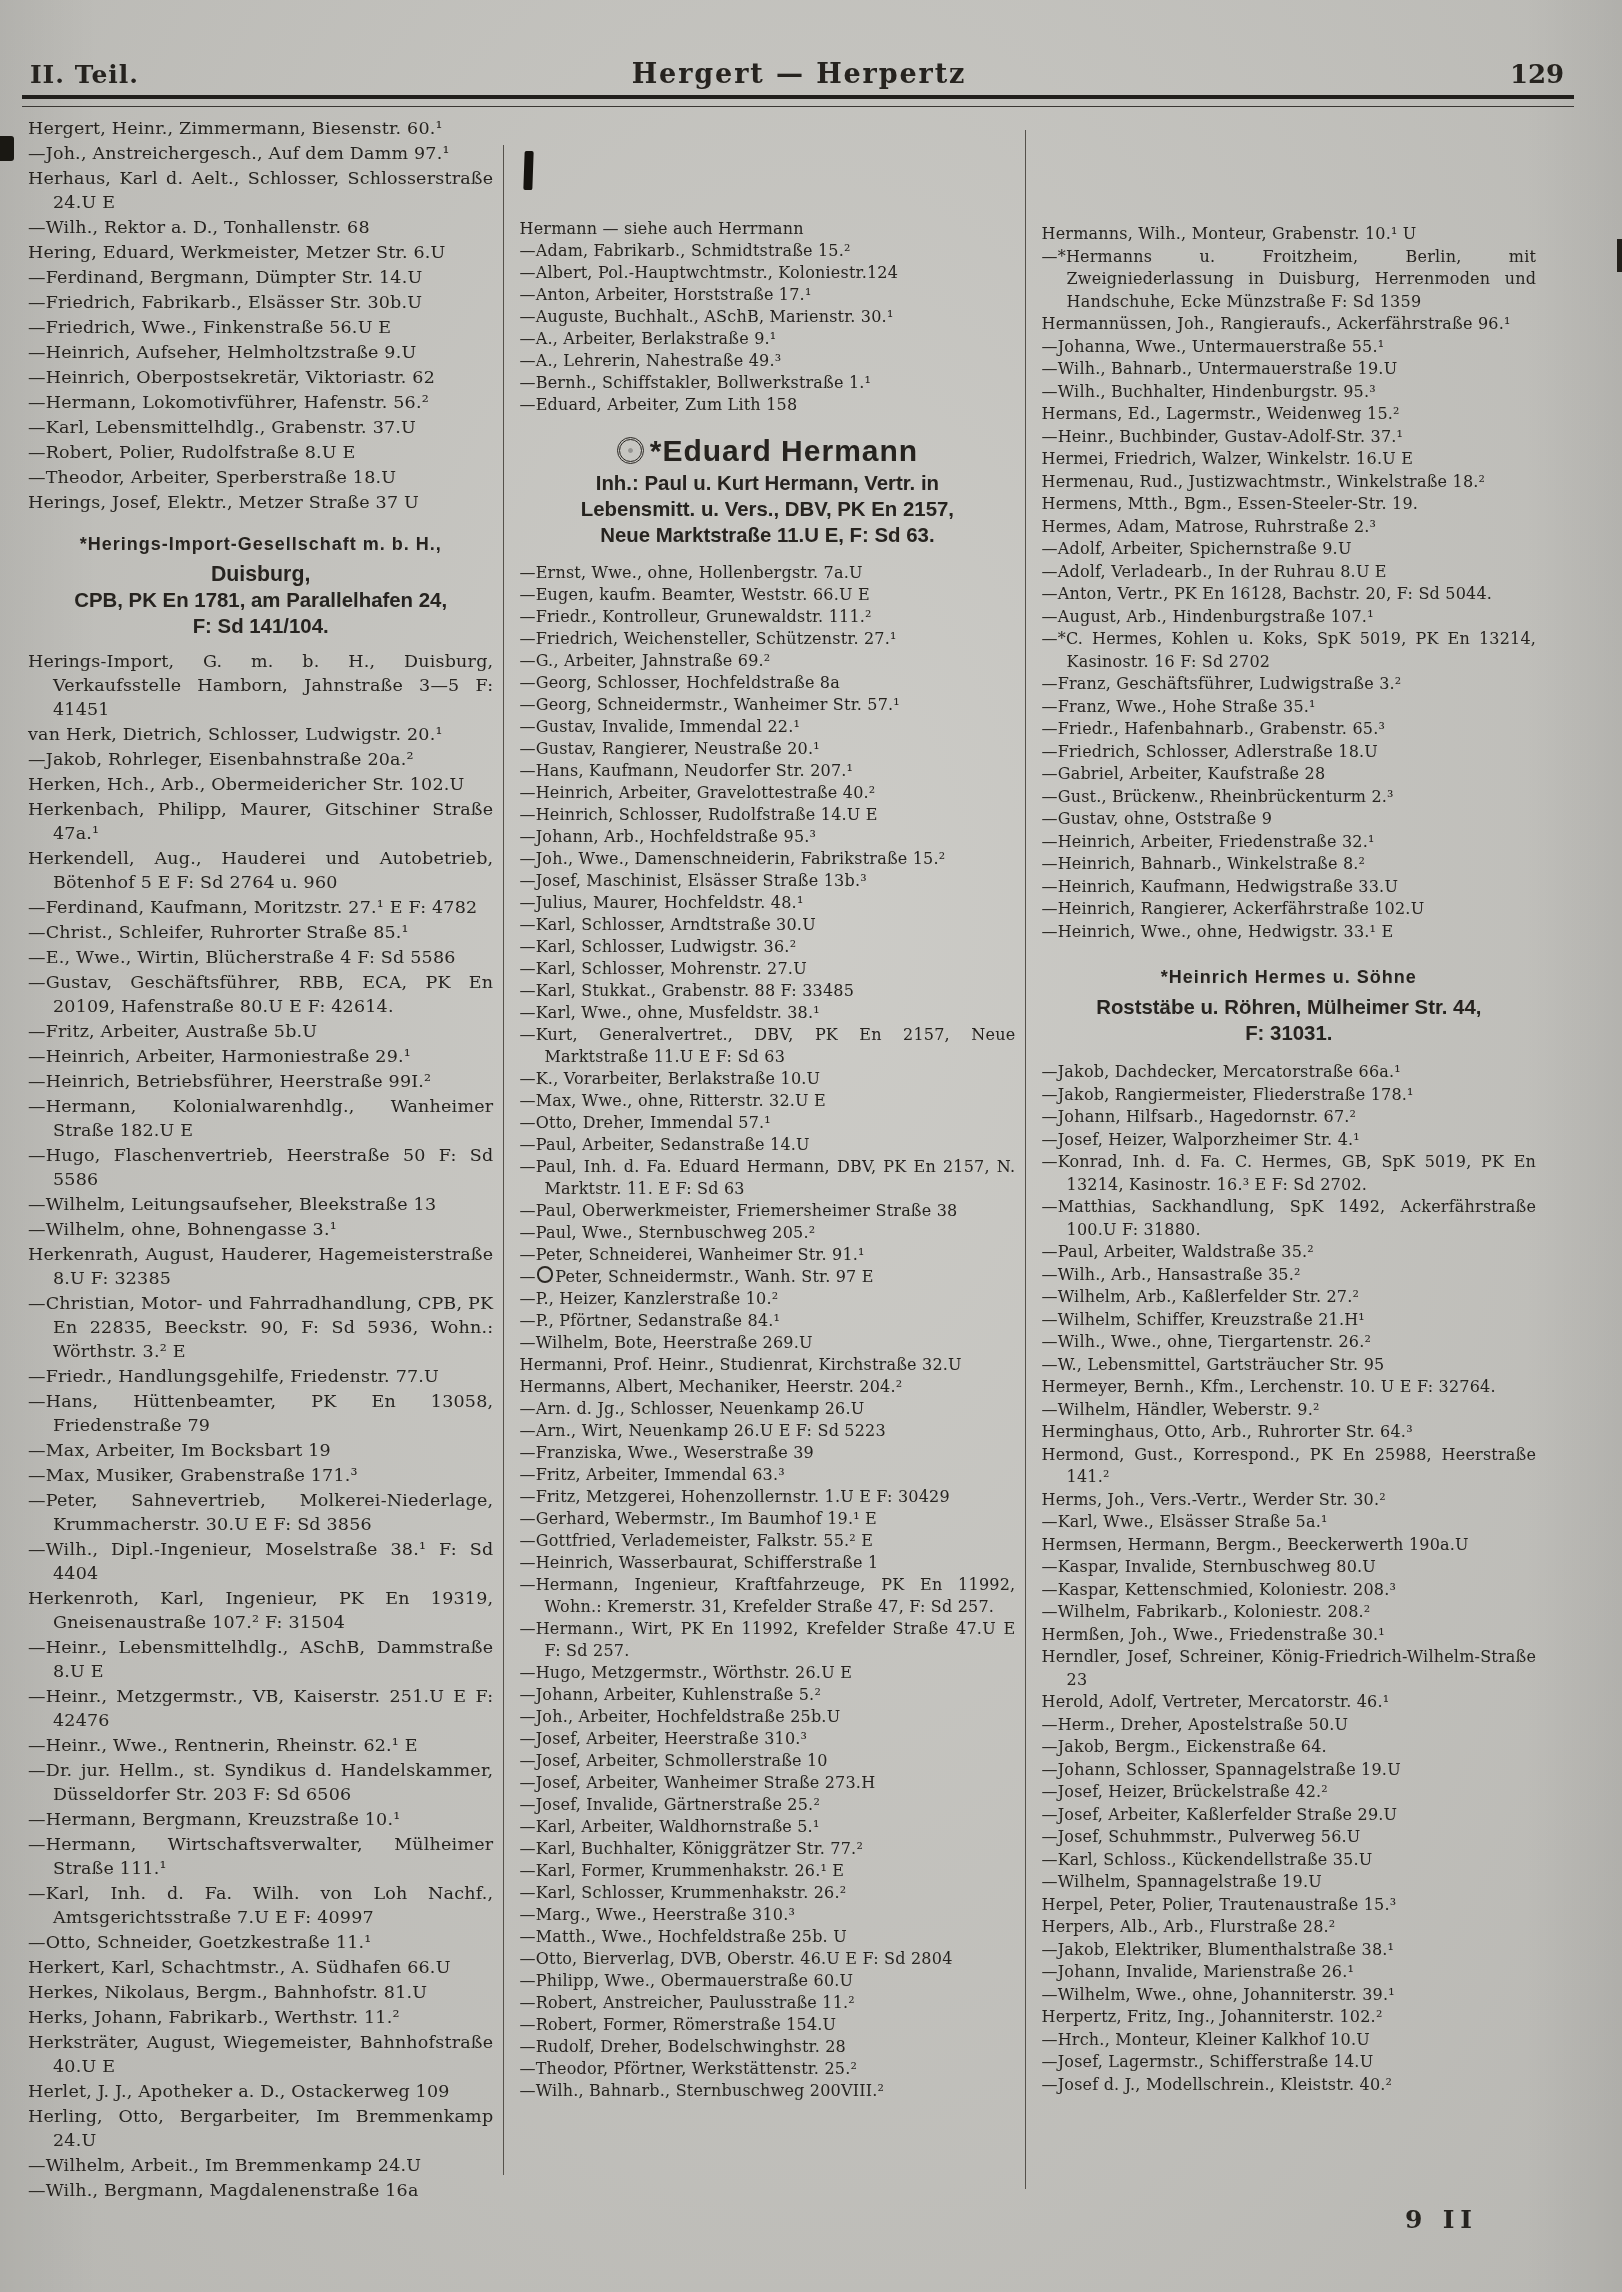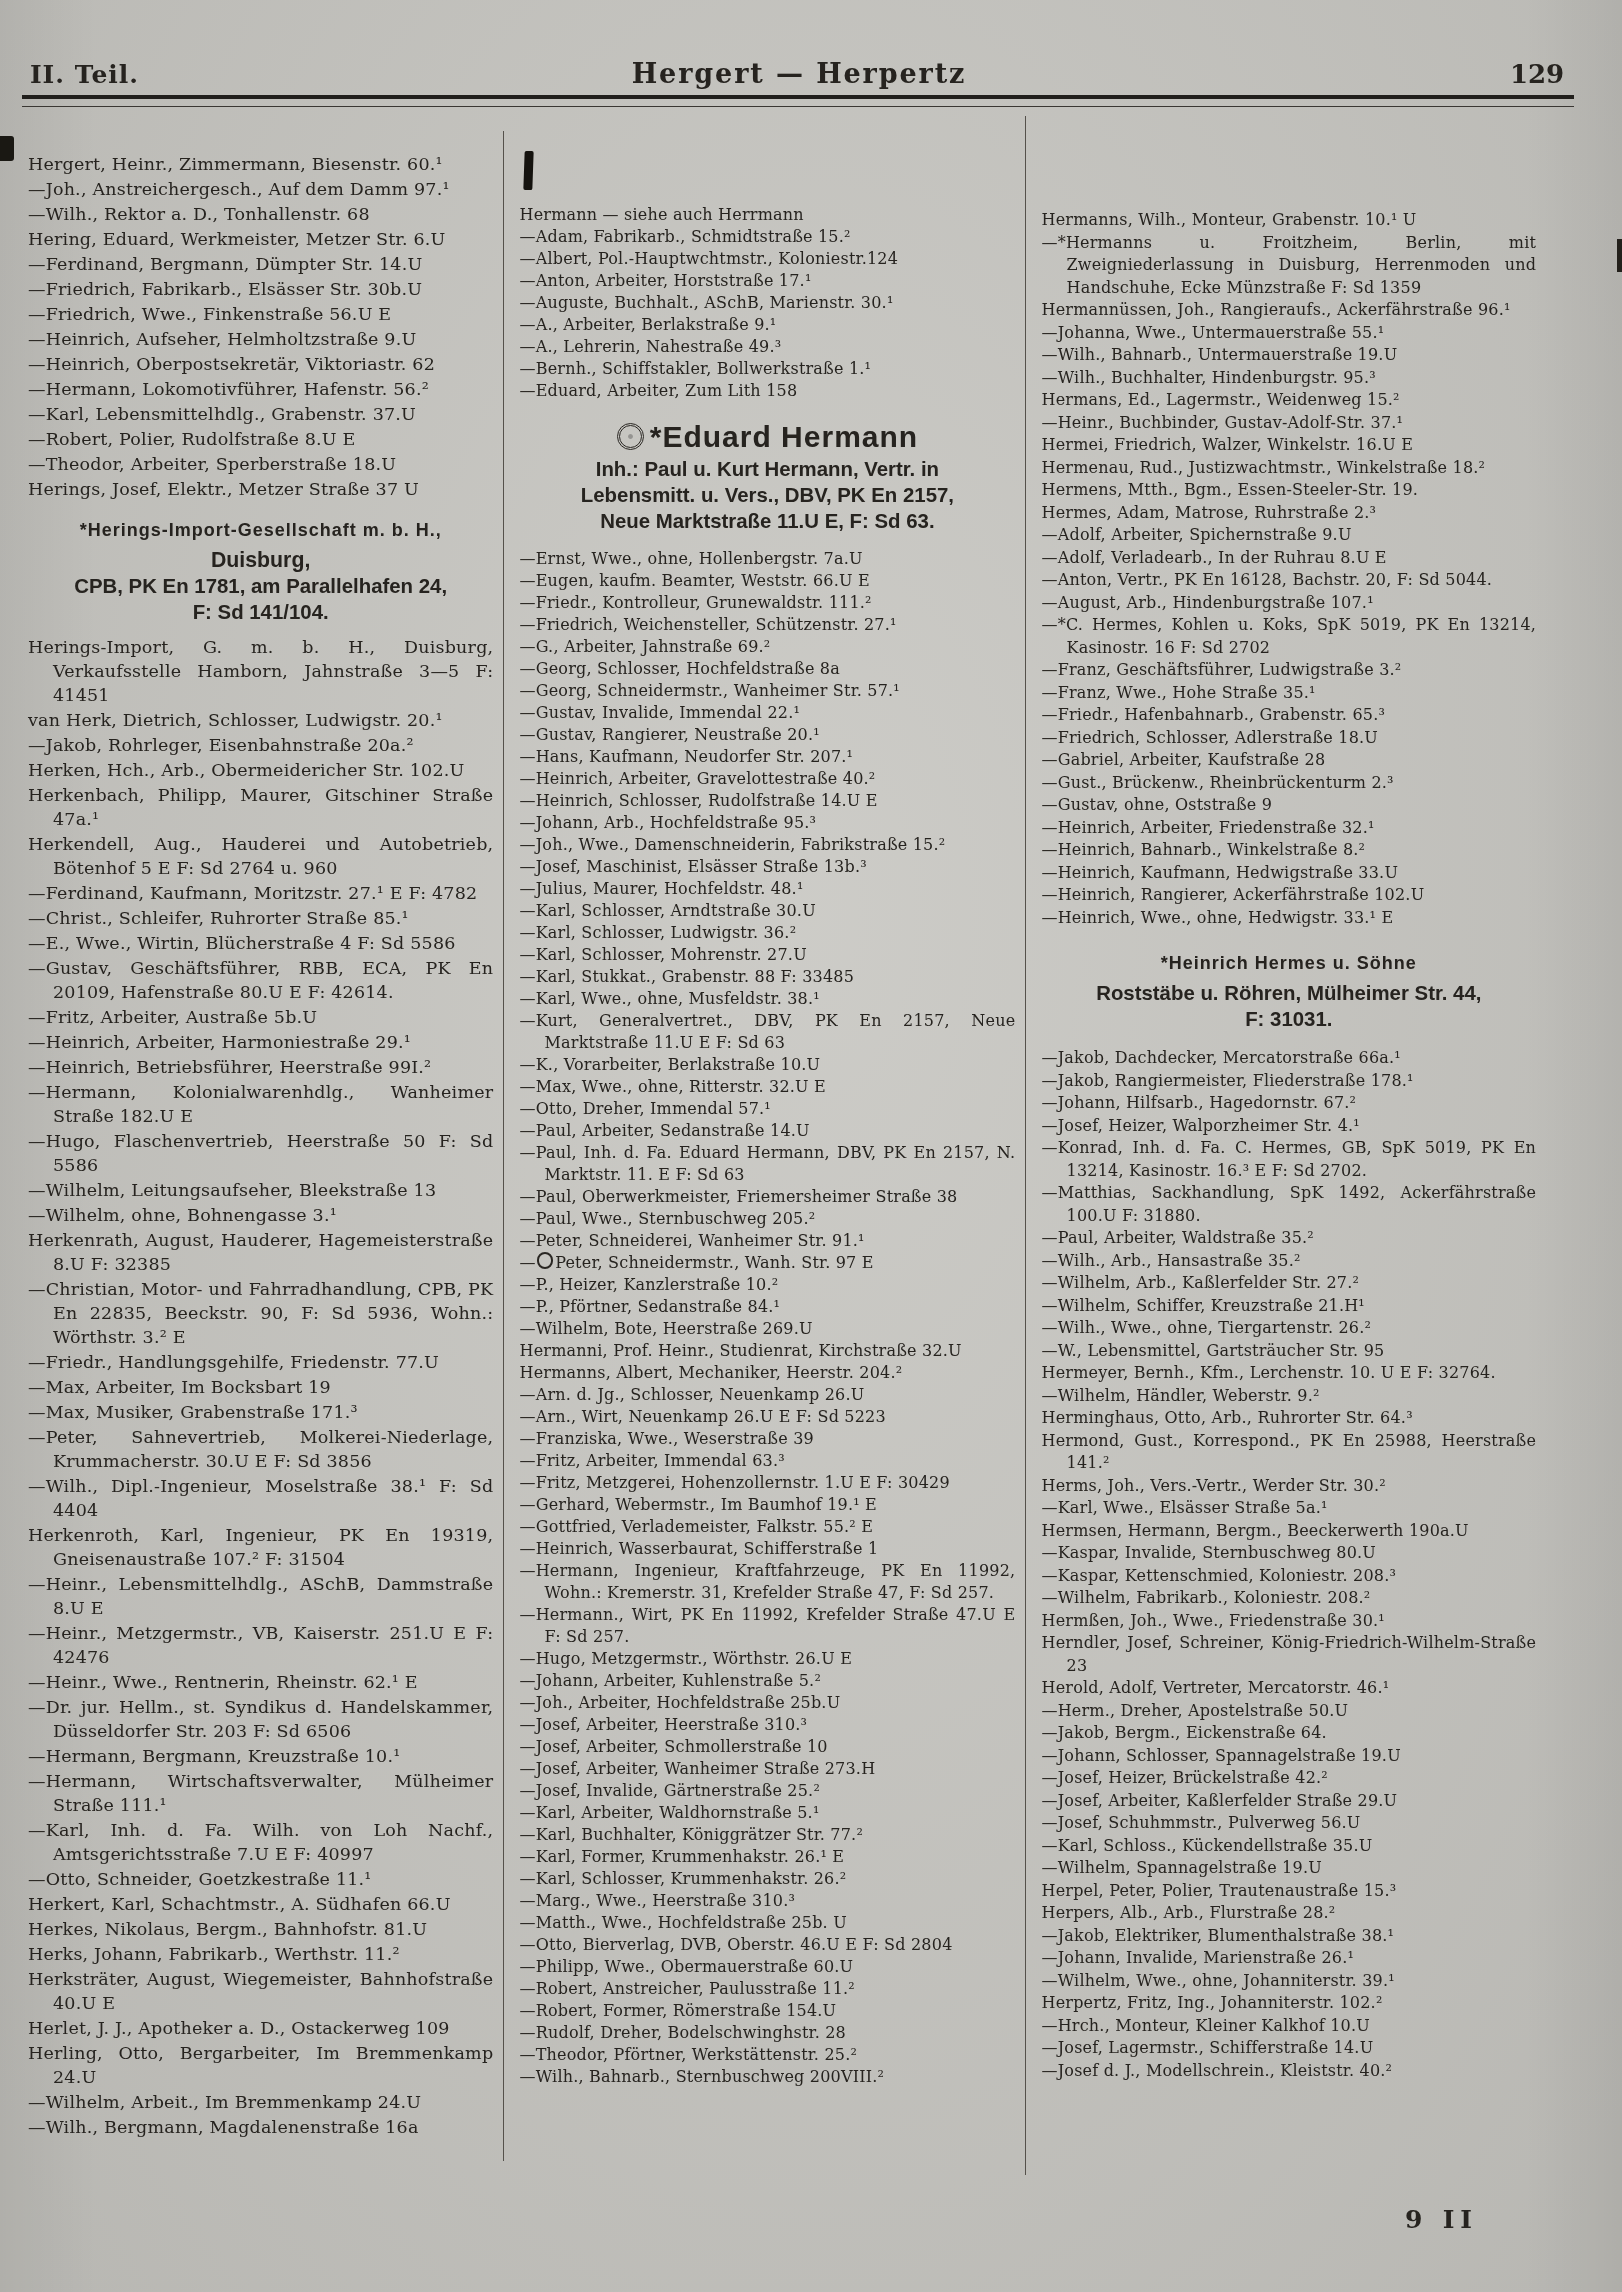--- a/index.html
+++ b/index.html
@@ -96,20 +96,21 @@
     <span class="part">II. Teil.</span>
     <span class="title">Hergert  —  Herpertz</span>
     <span class="pagenum">129</span>
   </div>
   <div class="rule"></div>
 
   <div class="cols">
     <div class="col col-0">
         <div class="entry">Hergert, Heinr., Zimmermann, Biesenstr. 60.¹</div>
         <div class="entry">—Joh., Anstreichergesch., Auf dem Damm 97.¹</div>
+        <div class="entry">Herhaus, Karl d. Aelt., Schlosser, Schlosserstraße 24.U  E</div>
         <div class="entry">—Wilh., Rektor a. D., Tonhallenstr. 68</div>
         <div class="entry">Hering, Eduard, Werkmeister, Metzer Str. 6.U</div>
         <div class="entry">—Ferdinand, Bergmann, Dümpter Str. 14.U</div>
         <div class="entry">—Friedrich, Fabrikarb., Elsässer Str. 30b.U</div>
         <div class="entry">—Friedrich, Wwe., Finkenstraße 56.U  E</div>
         <div class="entry">—Heinrich, Aufseher, Helmholtzstraße 9.U</div>
         <div class="entry">—Heinrich, Oberpostsekretär, Viktoriastr. 62</div>
         <div class="entry">—Hermann, Lokomotivführer, Hafenstr. 56.²</div>
         <div class="entry">—Karl, Lebensmittelhdlg., Grabenstr. 37.U</div>
         <div class="entry">—Robert, Polier, Rudolfstraße 8.U  E</div>
@@ -134,20 +135,21 @@
         <div class="entry">—Fritz, Arbeiter, Austraße 5b.U</div>
         <div class="entry">—Heinrich, Arbeiter, Harmoniestraße 29.¹</div>
         <div class="entry">—Heinrich, Betriebsführer, Heerstraße 99I.²</div>
         <div class="entry">—Hermann, Kolonialwarenhdlg., Wanheimer Straße 182.U  E</div>
         <div class="entry">—Hugo, Flaschenvertrieb, Heerstraße 50 F: Sd 5586</div>
         <div class="entry">—Wilhelm, Leitungsaufseher, Bleekstraße 13</div>
         <div class="entry">—Wilhelm, ohne, Bohnengasse 3.¹</div>
         <div class="entry">Herkenrath, August, Hauderer, Hagemeisterstraße 8.U F: 32385</div>
         <div class="entry">—Christian, Motor- und Fahrradhandlung, CPB, PK En 22835, Beeckstr. 90, F: Sd 5936, Wohn.: Wörthstr. 3.²  E</div>
         <div class="entry">—Friedr., Handlungsgehilfe, Friedenstr. 77.U</div>
+        <div class="entry">—Hans, Hüttenbeamter, PK En 13058, Friedenstraße 79</div>
         <div class="entry">—Max, Arbeiter, Im Bocksbart 19</div>
         <div class="entry">—Max, Musiker, Grabenstraße 171.³</div>
         <div class="entry">—Peter, Sahnevertrieb, Molkerei-Niederlage, Krummacherstr. 30.U  E  F: Sd 3856</div>
         <div class="entry">—Wilh., Dipl.-Ingenieur, Moselstraße 38.¹ F: Sd 4404</div>
         <div class="entry">Herkenroth, Karl, Ingenieur, PK En 19319, Gneisenaustraße 107.²  F: 31504</div>
         <div class="entry">—Heinr., Lebensmittelhdlg., ASchB, Dammstraße 8.U  E</div>
         <div class="entry">—Heinr., Metzgermstr., VB, Kaiserstr. 251.U  E  F: 42476</div>
         <div class="entry">—Heinr., Wwe., Rentnerin, Rheinstr. 62.¹  E</div>
         <div class="entry">—Dr. jur. Hellm., st. Syndikus d. Handelskammer, Düsseldorfer Str. 203 F: Sd 6506</div>
         <div class="entry">—Hermann, Bergmann, Kreuzstraße 10.¹</div>

